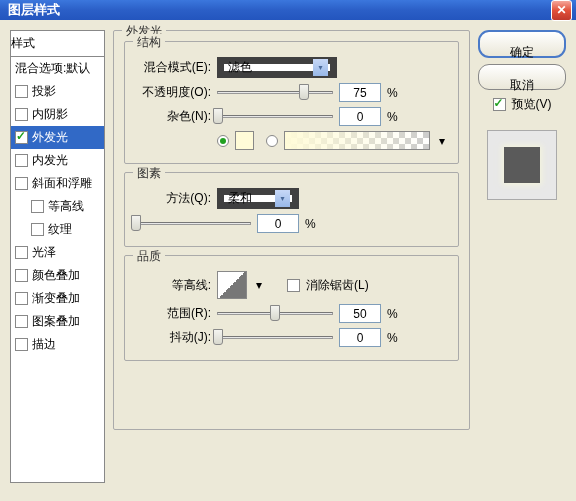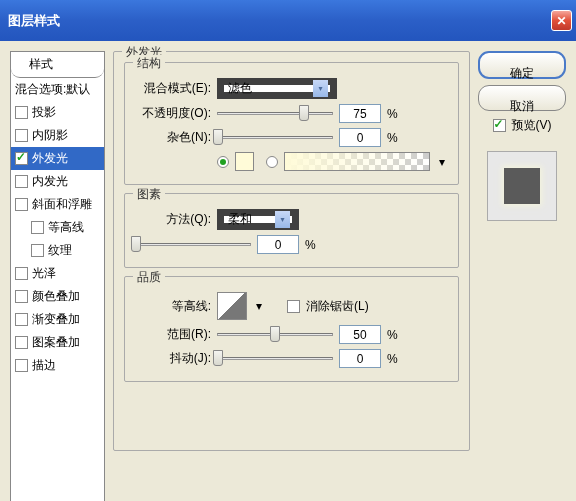--- a/index.html
+++ b/index.html
@@ -1,22 +1,22 @@
 <!DOCTYPE html>
 <html><head>
 <meta charset="utf-8">
 <style>
 * { box-sizing: border-box; margin: 0; padding: 0; font-family: "Microsoft YaHei", SimSun, sans-serif; font-size: 12px; }
 body { background: #ece9d8; width: 576px; height: 501px; overflow: hidden; }
-.titlebar { height: 41px; background: linear-gradient(to bottom, #3b77dd 0%, #2b5fc7 50%, #2355be 100%); display: flex; align-items: center; justify-content: space-between; padding: 0 4px 0 8px; }
+.titlebar { height: 20px; background: linear-gradient(to bottom, #3b77dd 0%, #2b5fc7 50%, #2355be 100%); display: flex; align-items: center; justify-content: space-between; padding: 0 4px 0 8px; }
 .titlebar-text { color: #fff; font-weight: bold; font-size: 13px; }
 .close-btn { width: 21px; height: 21px; background: linear-gradient(to bottom, #f5a69a, #e2513a, #c0392b); border: 1px solid #fff; border-radius: 3px; color: #fff; display: flex; align-items: center; justify-content: center; font-weight: bold; cursor: pointer; }
 .dialog-body { display: flex; padding: 10px; gap: 8px; height: 473px; }
 .styles-list { width: 104px; border: 1px solid #888; background: #fff; }
-.list-header { padding: 4px 18px; border-bottom: 1px solid #888; background: #fff; border-radius: 9px; }
+.list-header { padding: 4px 0; border-bottom: 1px solid #888; background: #fff; }
 .list-item { display: flex; align-items: center; padding: 3px 4px; gap: 4px; cursor: pointer; }
 .list-item.selected { background: #3169c6; color: #fff; }
 .list-item.indent { padding-left: 20px; }
 .chk { width: 13px; height: 13px; border: 1px solid #888; background: #fff; display: inline-block; position: relative; }
 .chk.checked::after { content: "✓"; position: absolute; top: -3px; left: 0; font-size: 12px; color: #21a121; font-weight: bold; }
 .main-panel { flex: 1; position: relative; }
 .groupbox { border: 1px solid #aaa; border-radius: 2px; margin-bottom: 8px; padding: 10px 10px 8px 10px; position: relative; }
 .groupbox-title { position: absolute; top: -8px; left: 8px; background: #ece9d8; padding: 0 4px; color: #333; }
 .row { display: flex; align-items: center; margin: 5px 0; gap: 6px; }
 .row-label { width: 76px; text-align: right; }

